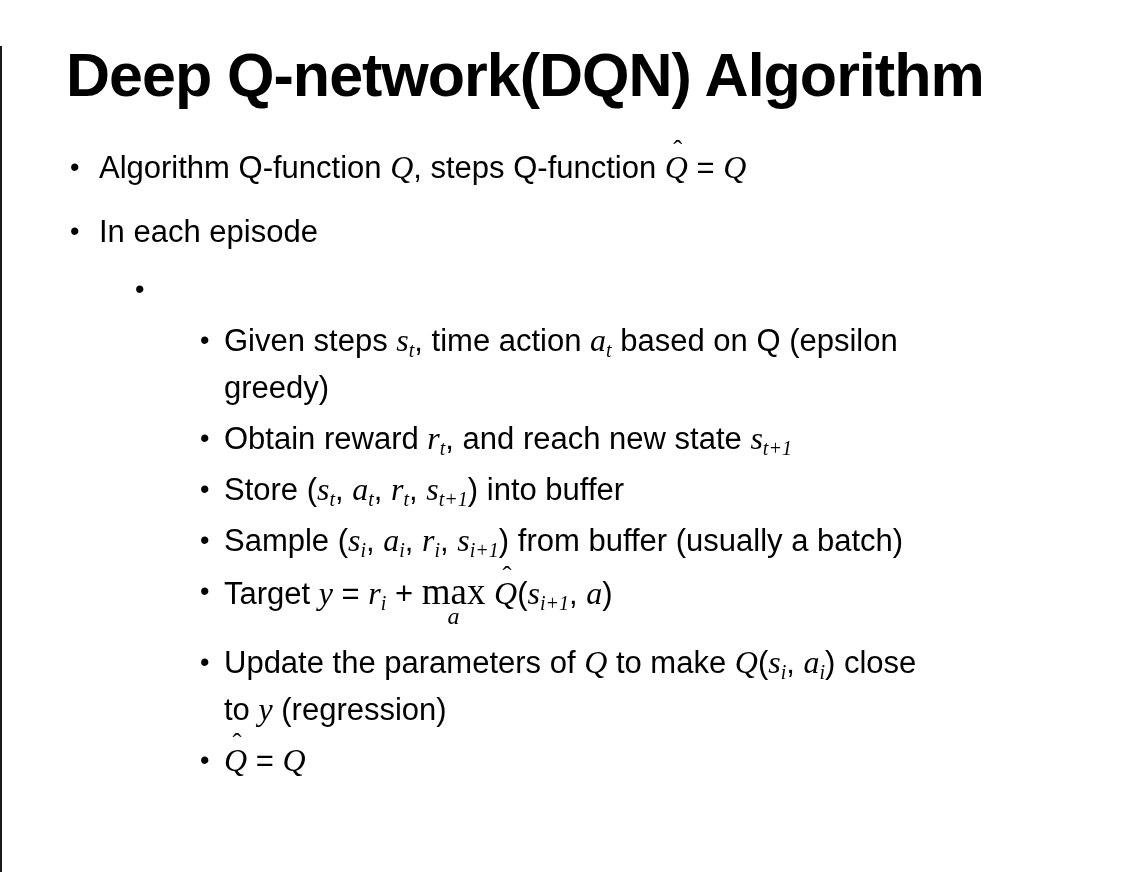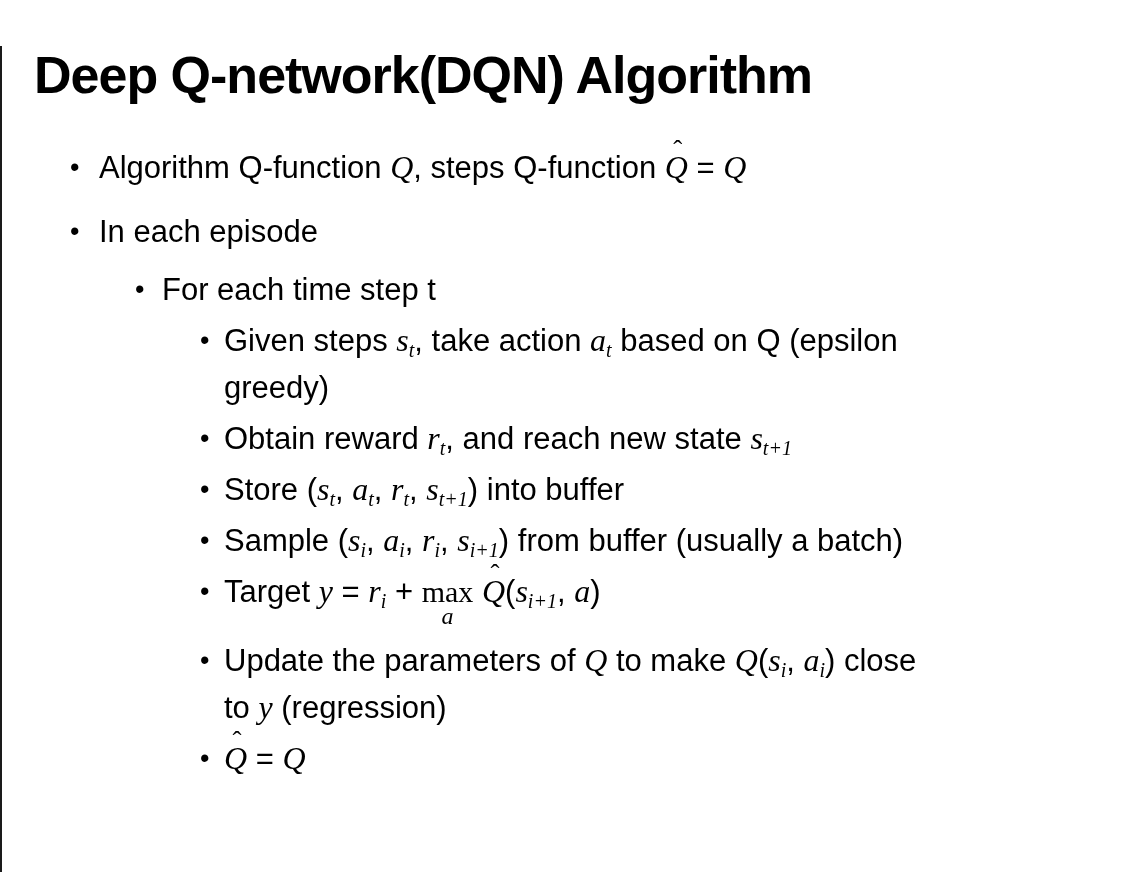--- a/index.html
+++ b/index.html
@@ -5,22 +5,22 @@
   html, body { margin:0; padding:0; background:#ffffff; }
   body {
     width:1124px; height:872px; overflow:hidden;
     font-family:"Liberation Sans", sans-serif; color:#000;
   }
   .slide {
     position:relative; width:1124px; height:872px; box-sizing:border-box;
     background:#ffffff; border-left:2px solid #1a1a1a;
   }
   .title {
-    margin:46px 30px 0 32px;
-    font-size:52px; font-weight:bold; line-height:58px;
+    margin:46px 30px 0 64px;
+    font-size:61px; font-weight:bold; line-height:58px;
     letter-spacing:-1px; color:#000;
   }
   .bullets {
     margin-top:40px; padding-right:20px;
     font-size:31px; line-height:47px;
   }
   .item { display:flex; align-items:flex-start; }
   .item .bullet { flex:0 0 auto; font-size:27px; }
   .item .txt { flex:1 1 auto; min-width:0; }
   .lvl1 { padding-left:68px; margin-top:17px; }
@@ -41,21 +41,21 @@
     font-family:"Liberation Serif", serif; font-style:italic;
     font-size:20px; vertical-align:-6px; line-height:1;
   }
   .seg-mh { position:relative; display:inline-block; line-height:47px; }
   .seg-mh .hat {
     position:absolute; top:-7px; left:56%; transform:translateX(-50%);
     font-family:"Liberation Serif", serif; font-style:normal;
     font-size:27px; line-height:1;
   }
   .us { display:inline-block; position:relative; }
-  .us .us-top { font-family:"Liberation Serif", serif; font-size:30px; }
+  .us .us-top { font-family:"Liberation Serif", serif; font-size:37px; }
   .us .us-bot {
     position:absolute; top:36px; left:50%; transform:translateX(-50%);
     font-family:"Liberation Serif", serif; font-style:italic;
     font-size:24px; line-height:1;
   }
 </style>
 </head>
 <body>
 
 <div class="slide">
@@ -64,25 +64,24 @@
       <div class="item lvl1">
         <span class="bullet">•</span>
         <div class="txt"><span class="seg-p">Algorithm Q-function </span><span class="seg-m">Q</span><span class="seg-p">, steps Q-function </span><span class="seg-mh"><span class="hat">ˆ</span><span class="seg-m">Q</span></span><span class="seg-p"> = </span><span class="seg-m">Q</span></div>
       </div>
       <div class="item lvl1">
         <span class="bullet">•</span>
         <div class="txt"><span class="seg-p">In each episode</span></div>
       </div>
       <div class="item lvl2">
         <span class="bullet">•</span>
-        <div class="txt"><span class="seg-p">For each time step t</span></div>
       </div>
       <div class="item lvl3">
         <span class="bullet">•</span>
-        <div class="txt"><span class="seg-p">Given steps </span><span class="seg-m">s</span><span class="seg-sub">t</span><span class="seg-p">, take action </span><span class="seg-m">a</span><span class="seg-sub">t</span><span class="seg-p"> based on Q (epsilon</span><br><span class="seg-p">greedy)</span></div>
+        <div class="txt"><span class="seg-p">Given steps </span><span class="seg-m">s</span><span class="seg-sub">t</span><span class="seg-p">, time action </span><span class="seg-m">a</span><span class="seg-sub">t</span><span class="seg-p"> based on Q (epsilon</span><br><span class="seg-p">greedy)</span></div>
       </div>
       <div class="item lvl3">
         <span class="bullet">•</span>
         <div class="txt"><span class="seg-p">Obtain reward </span><span class="seg-m">r</span><span class="seg-sub">t</span><span class="seg-p">, and reach new state </span><span class="seg-m">s</span><span class="seg-sub">t+1</span></div>
       </div>
       <div class="item lvl3">
         <span class="bullet">•</span>
         <div class="txt"><span class="seg-p">Store (</span><span class="seg-m">s</span><span class="seg-sub">t</span><span class="seg-p">, </span><span class="seg-m">a</span><span class="seg-sub">t</span><span class="seg-p">, </span><span class="seg-m">r</span><span class="seg-sub">t</span><span class="seg-p">, </span><span class="seg-m">s</span><span class="seg-sub">t+1</span><span class="seg-p">) into buffer</span></div>
       </div>
       <div class="item lvl3">

